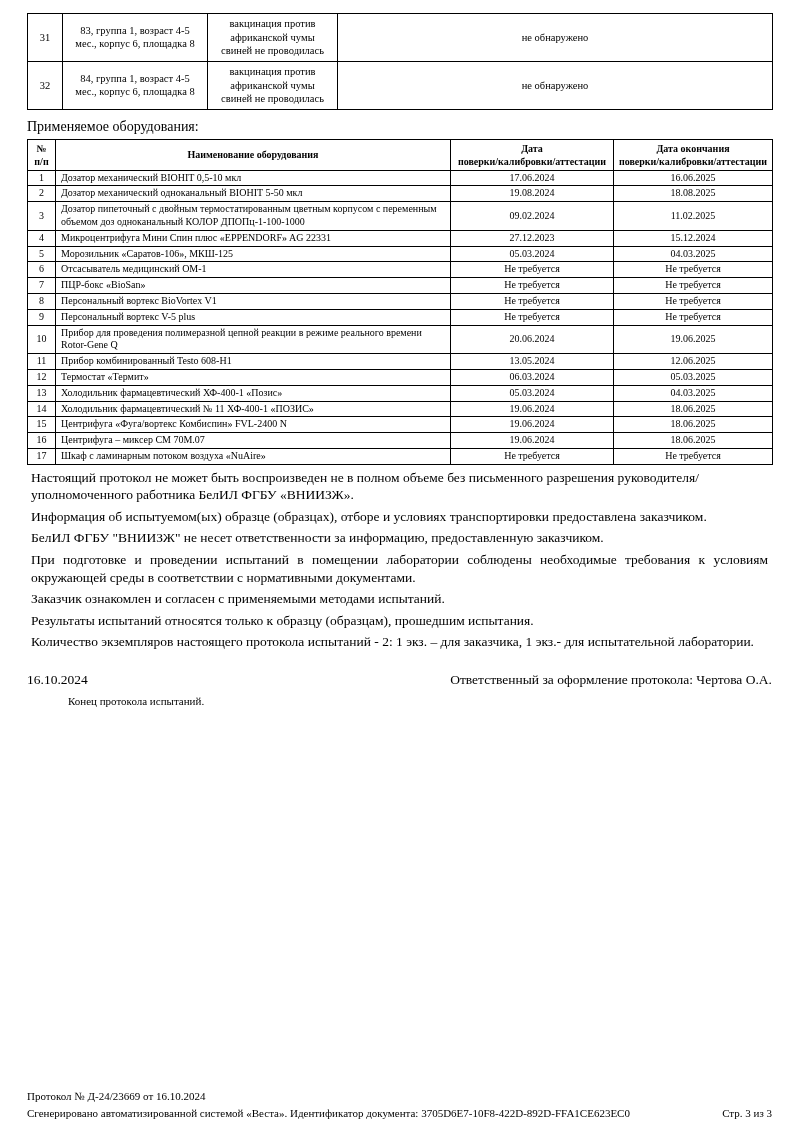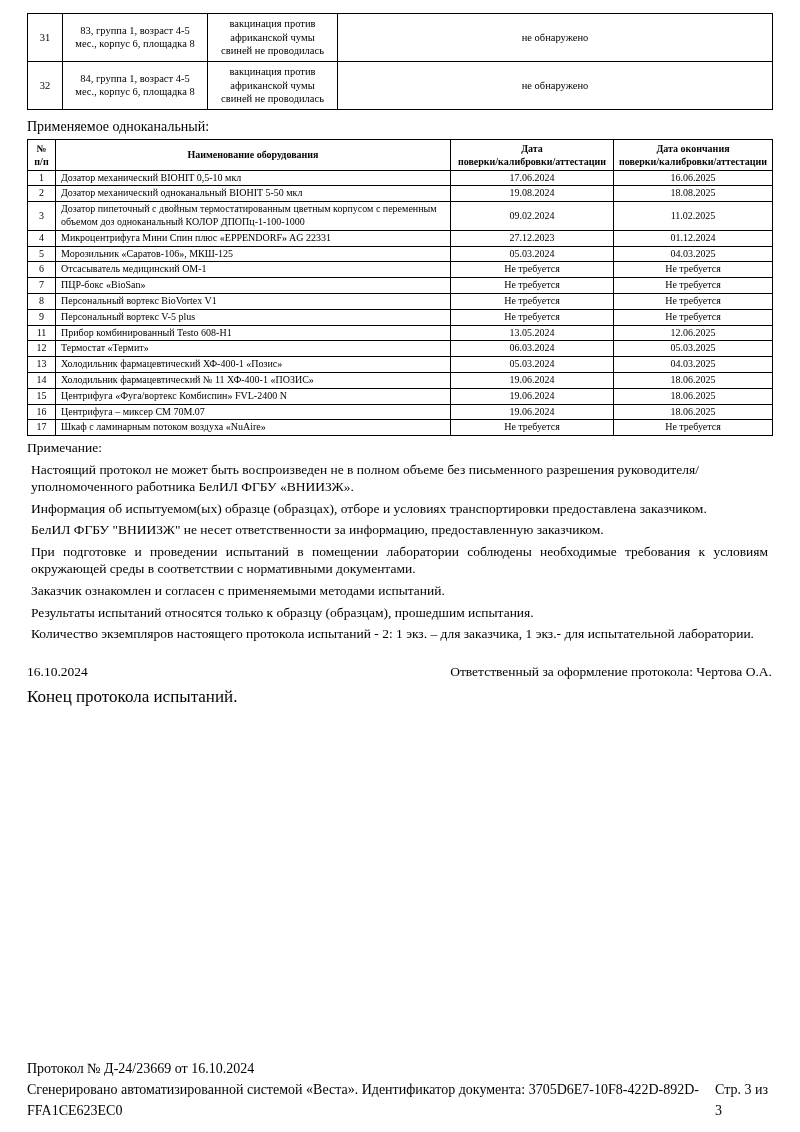--- a/index.html
+++ b/index.html
@@ -50,27 +50,27 @@
   .note-p{margin:4px;}
   .note-p.justify{text-align:justify;}
   .note-p.bold{font-weight:400;}
 
   
   .signoff{
     margin-top:20px;
     display:flex;justify-content:space-between;
     font-size:13.5px;line-height:1.3;gap:48px;
   }
-  .end-line{font-size:17px;line-height:1.3;margin-top:6px;}
+  .end-line{font-size:11px;line-height:1.3;margin-top:6px;margin-left:41px;}
 
   
   .footer{
     position:absolute;
     left:27px;right:28px;bottom:11px;
-    font-size:14px;line-height:1.5;
+    font-size:11px;line-height:1.5;
   }
   .footer-row2{display:flex;justify-content:space-between;align-items:flex-start;}
 </style>
 </head>
 <body>
 
 <div class="page">
 
   <table class="samples">
     <colgroup>
@@ -88,21 +88,21 @@
       </tr>
         <tr>
         <td>32</td>
         <td>84, группа 1, возраст 4-5 мес., корпус 6, площадка 8</td>
         <td>вакцинация против африканской чумы свиней не проводилась</td>
         <td>не обнаружено</td>
       </tr>
       </tbody>
   </table>
 
-  <div class="eq-title">Применяемое одноканальный:</div>
+  <div class="eq-title">Применяемое оборудования:</div>
 
   <table class="equip">
     <colgroup>
       <col style="width:28px">
         <col style="width:395px">
         <col style="width:163px">
         <col style="width:159px">
     </colgroup>
     <thead>
       <tr>
@@ -131,21 +131,21 @@
         <tr>
         <td>3</td>
         <td class="name">Дозатор пипеточный с двойным термостатированным цветным корпусом с переменным объемом доз одноканальный КОЛОР ДПОПц-1-100-1000</td>
         <td>09.02.2024</td>
         <td>11.02.2025</td>
       </tr>
         <tr>
         <td>4</td>
         <td class="name">Микроцентрифуга Мини Спин плюс «EPPENDORF» AG 22331</td>
         <td>27.12.2023</td>
-        <td>01.12.2024</td>
+        <td>15.12.2024</td>
       </tr>
         <tr>
         <td>5</td>
         <td class="name">Морозильник «Саратов-106», МКШ-125</td>
         <td>05.03.2024</td>
         <td>04.03.2025</td>
       </tr>
         <tr>
         <td>6</td>
         <td class="name">Отсасыватель медицинский ОМ-1</td>
@@ -164,20 +164,26 @@
         <td>Не требуется</td>
         <td>Не требуется</td>
       </tr>
         <tr>
         <td>9</td>
         <td class="name">Персональный вортекс V-5 plus</td>
         <td>Не требуется</td>
         <td>Не требуется</td>
       </tr>
         <tr>
+        <td>10</td>
+        <td class="name">Прибор для проведения полимеразной цепной реакции в режиме реального времени Rotor-Gene Q</td>
+        <td>20.06.2024</td>
+        <td>19.06.2025</td>
+      </tr>
+        <tr>
         <td>11</td>
         <td class="name">Прибор комбинированный Testo 608-H1</td>
         <td>13.05.2024</td>
         <td>12.06.2025</td>
       </tr>
         <tr>
         <td>12</td>
         <td class="name">Термостат «Термит»</td>
         <td>06.03.2024</td>
         <td>05.03.2025</td>
@@ -209,21 +215,20 @@
         <tr>
         <td>17</td>
         <td class="name">Шкаф с ламинарным потоком воздуха «NuAire»</td>
         <td>Не требуется</td>
         <td>Не требуется</td>
       </tr>
       </tbody>
   </table>
 
   <div class="notes">
-    <p class="notes-label">Примечание:</p>
     <div>
         <p class="note-p">Настоящий протокол не может быть воспроизведен не в полном объеме без письменного разрешения руководителя/уполномоченного работника БелИЛ ФГБУ «ВНИИЗЖ».</p>
         <p class="note-p">Информация об испытуемом(ых) образце (образцах), отборе и условиях транспортировки предоставлена заказчиком.</p>
         <p class="note-p">БелИЛ ФГБУ "ВНИИЗЖ" не несет ответственности за информацию, предоставленную заказчиком.</p>
         <p class="note-p justify">При подготовке и проведении испытаний в помещении лаборатории соблюдены необходимые требования к условиям окружающей среды в соответствии с нормативными документами.</p>
         <p class="note-p">Заказчик ознакомлен и согласен с применяемыми методами испытаний.</p>
         <p class="note-p bold">Результаты испытаний относятся только к образцу (образцам), прошедшим испытания.</p>
         <p class="note-p justify">Количество экземпляров настоящего протокола испытаний - 2: 1 экз. – для заказчика, 1 экз.- для испытательной лаборатории.</p>
       </div>
   </div>

